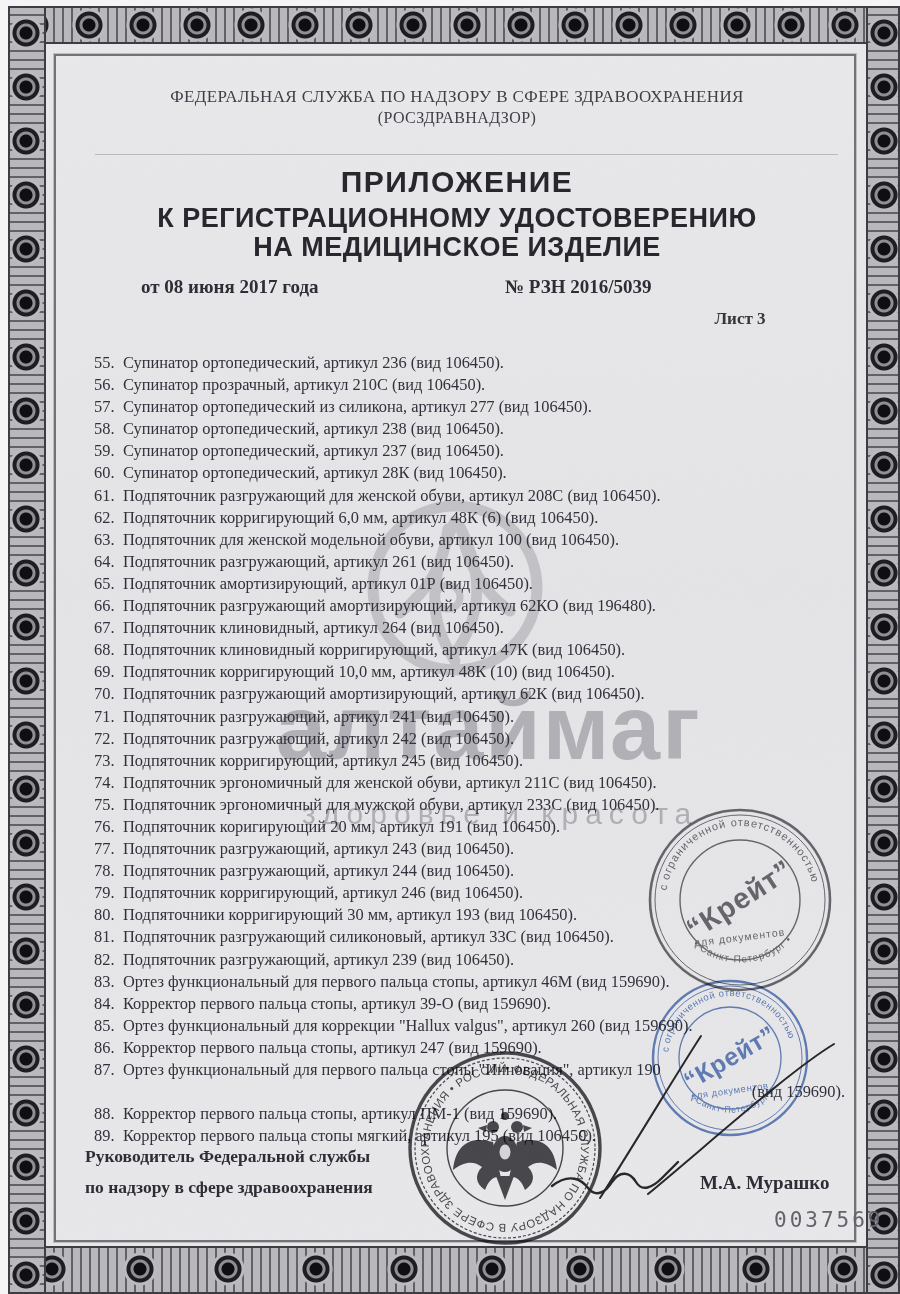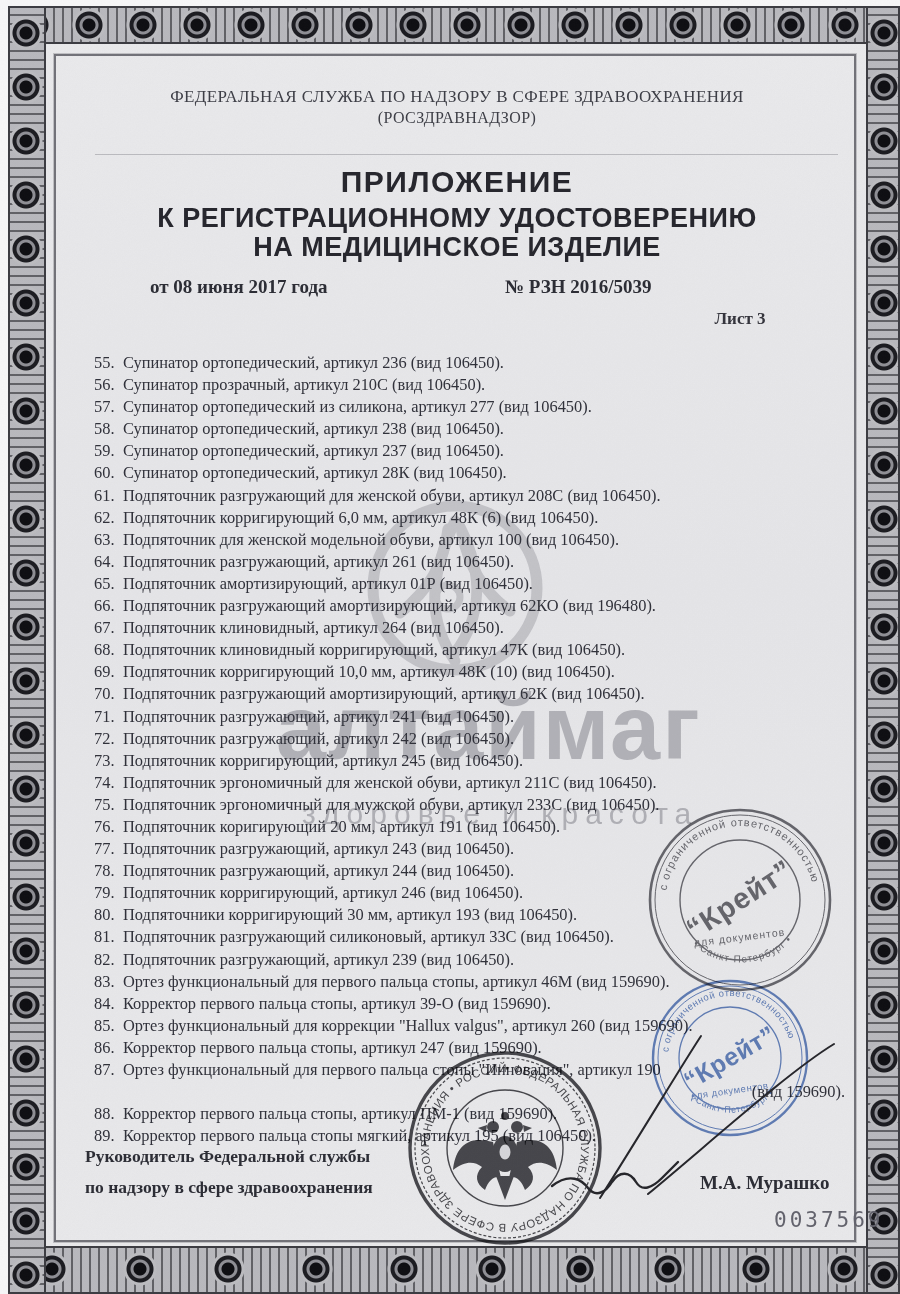--- a/index.html
+++ b/index.html
@@ -28,21 +28,21 @@
   .agency{left:60px;right:46px;text-align:center;font-size:17px;letter-spacing:.4px;color:#3d3e46;}
   .agency1{top:87px;}
   .agency2{top:109px;font-size:16px;}
   .head-rule{top:154px;left:95px;right:62px;height:1px;background:rgba(90,90,98,.32);}
   .title{left:60px;right:46px;text-align:center;font-family:"Liberation Sans",sans-serif;
          font-weight:bold;color:#26262d;}
   .title1{top:165px;font-size:30px;letter-spacing:1.5px;text-align:center;}
   .title2{top:203px;font-size:27px;letter-spacing:.5px;}
   .title3{top:232px;font-size:27px;letter-spacing:.5px;}
   .dateline{font-weight:bold;font-size:19px;color:#2c2d35;top:276px;}
-  .date-val{left:150px;}
+  .date-val{left:141px;}
   .number-val{left:505px;}
   .sheet{top:309px;left:680px;width:120px;text-align:center;font-weight:bold;font-size:17px;}
   
   .items{left:94px;top:352px;right:55px;}
   .item{font-size:16.4px;line-height:22.1px;white-space:nowrap;color:#30313a;}
   .item .num{display:inline-block;min-width:29px;}
   .item.cont{white-space:normal;text-align:right;}
   
   .role{left:85px;font-weight:bold;font-size:17.5px;color:#2c2d35;}
   .role1{top:1146px;}

